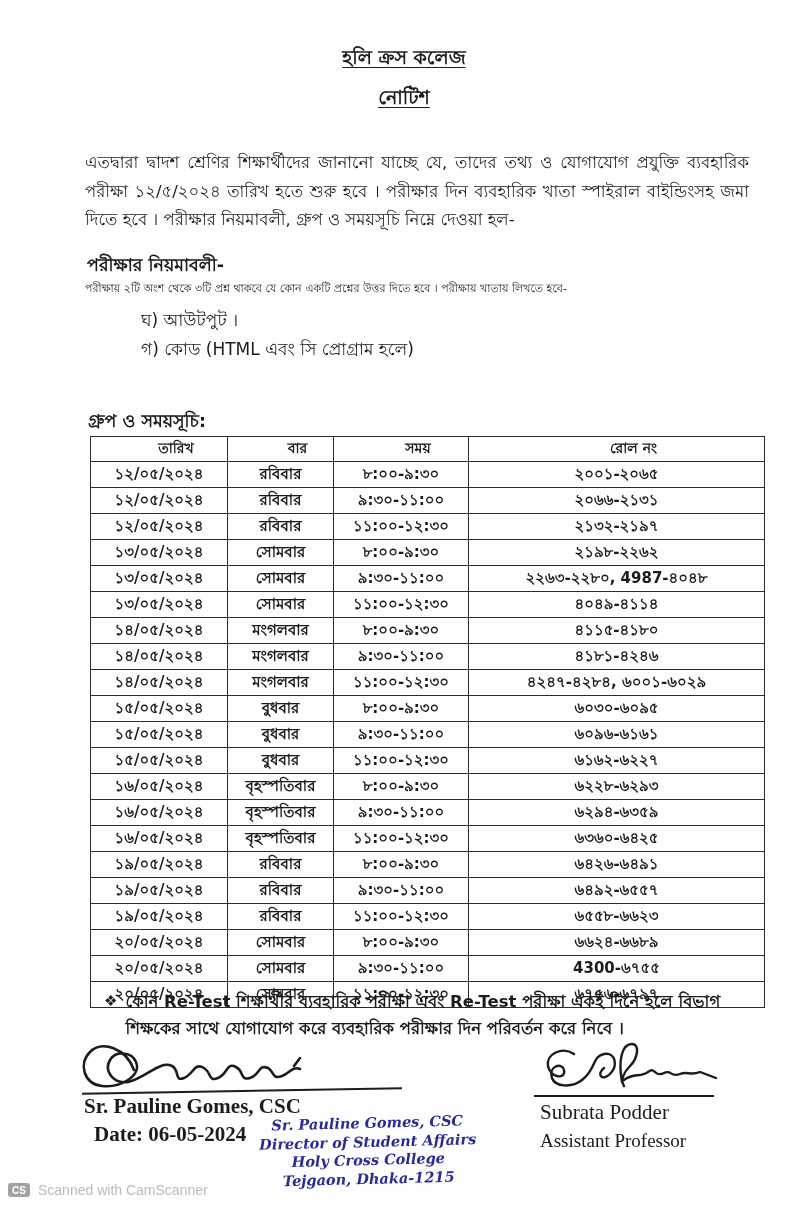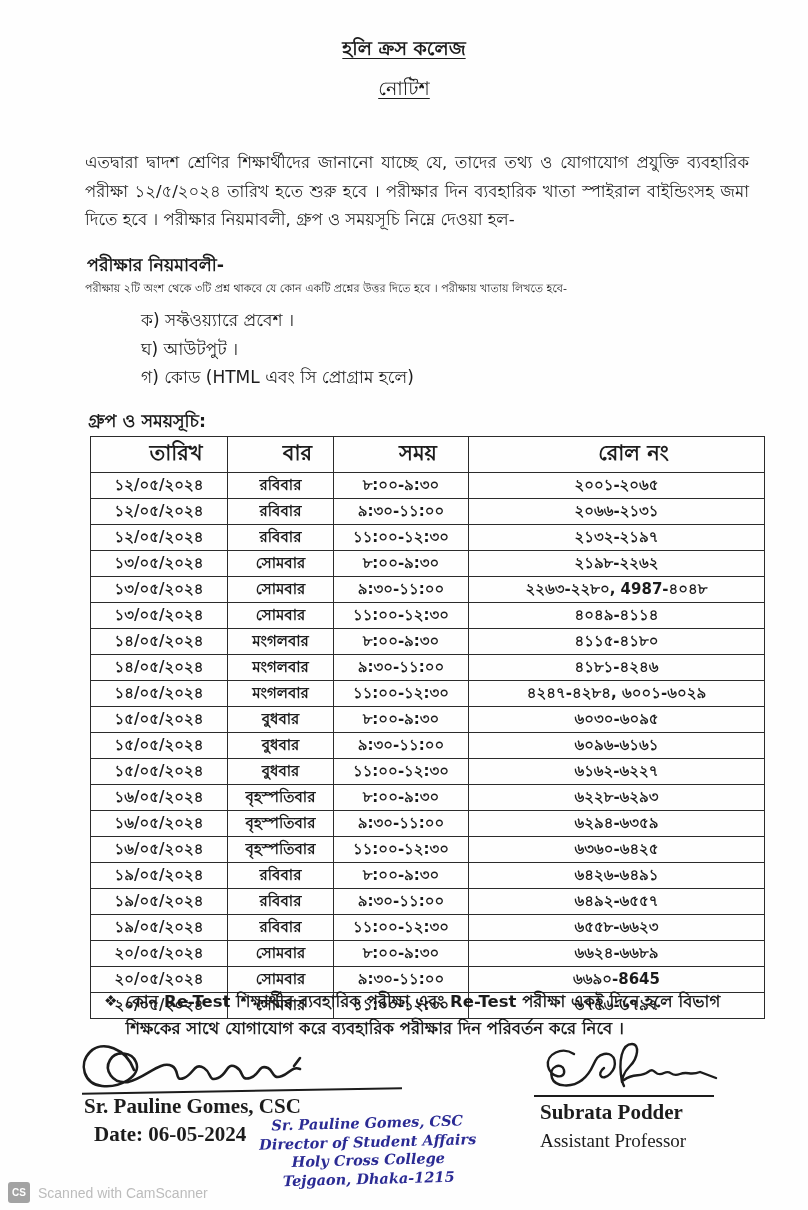--- a/index.html
+++ b/index.html
@@ -9,23 +9,23 @@
     background:#fefefe;
     font-family:"DejaVu Sans", sans-serif;
     color:#1c1c1c;
     overflow:hidden;
   }
   .abs { position:absolute; }
 
   
   .doc-header { top:34px; left:0; width:808px; text-align:center; }
   .doc-title { font-size:21px; font-weight:bold; letter-spacing:.2px; }
-  .doc-college { font-size:19px; font-weight:bold; 
+  .doc-college { font-size:19px; font-weight:bold; margin-top:9px;
     text-decoration:underline; text-underline-offset:3px; }
-  .doc-notice { font-size:19px; font-weight:normal; margin-top:8px;
+  .doc-notice { font-size:19px; font-weight:bold; margin-top:8px;
     text-decoration:underline; text-underline-offset:3px; }
 
   
   .intro { top:149px; left:85px; width:664px;
     font-size:16.5px; line-height:28.5px; text-align:justify; font-weight:500; }
 
   
   .rules-heading { top:252px; left:87px; font-size:17.5px; font-weight:bold; }
   .rules-desc { top:280px; left:85px; width:668px; font-size:11px; font-weight:500; }
   .rules-list { top:306px; left:141px; list-style:none; }
@@ -35,21 +35,21 @@
   .schedule-heading { top:408px; left:88px; font-size:17.5px; font-weight:bold; }
   .schedule-table { top:436px; left:90px; border-collapse:collapse; table-layout:fixed; }
   .schedule-table col.c-date { width:137px; }
   .schedule-table col.c-day  { width:106px; }
   .schedule-table col.c-time { width:135px; }
   .schedule-table col.c-roll { width:296px; }
   .schedule-table th, .schedule-table td {
     border:1.6px solid #2b2b2b; text-align:center; vertical-align:middle;
     font-size:15px; padding:0 2px; overflow:hidden; white-space:nowrap;
   }
-  .schedule-table th { height:14px; font-weight:bold; font-size:21px;padding-left:36px; }
+  .schedule-table th { height:14px; font-weight:bold; font-size:14px;padding-left:36px; }
   .schedule-table td { height:24.5px; font-weight:600; }
 
   
   .note { top:988px; left:104px; width:626px; display:flex; gap:8px; }
   .note-bullet { font-size:15px; font-weight:bold; line-height:27px; }
   .note-text { font-size:16.5px; font-weight:bold; line-height:27px; text-align:left; }
 
   
   .sig-left { top:1040px; left:62px; width:330px; }
   .sig-left .sig-svg { position:absolute; top:-4px; left:14px; }
@@ -63,46 +63,45 @@
   .stamp { top:1114px; left:258px; width:220px; text-align:center;
     transform:rotate(-1.5deg);
     font-family:"DejaVu Serif", serif; font-style:italic; font-weight:bold;
     font-size:14.5px; line-height:18.5px; }
 
   .sig-right { top:1040px; left:528px; width:230px; }
   .sig-right .sig-svg { position:absolute; top:-4px; left:10px; }
   .sig-right .sig-line { position:absolute; top:55px; left:6px; width:180px;
     border-top:2px solid #1c1c1c; }
   .sig-right .r-name { position:absolute; top:60px; left:12px;
-    font-family:"Liberation Serif", serif; font-size:21px; font-weight:700; white-space:nowrap; }
+    font-family:"Liberation Serif", serif; font-size:21px; font-weight:400; white-space:nowrap; }
   .sig-right .r-title { position:absolute; top:90px; left:12px;
     font-family:"Liberation Serif", serif; font-size:19px; font-weight:500; white-space:nowrap; }
 
   
   .watermark { top:1182px; left:8px; display:flex; align-items:center; gap:8px; }
-  .cs-badge { width:22px; height:21px; background:#a3a3a3; border-radius:3px;
+  .cs-badge { width:22px; height:14px; background:#a3a3a3; border-radius:3px;
     color:#ffffff; font-size:10px; font-weight:bold;
     display:flex; align-items:center; justify-content:center;
     font-family:"Liberation Sans", sans-serif; }
   .cs-text { color:#bcbcbc; font-size:14px; font-family:"Liberation Sans", sans-serif; }
 </style>
 </head>
 <body>
 
 <div class="abs doc-header">
   <div class="doc-college">হলি ক্রস কলেজ</div>
   <div class="doc-notice">নোটিশ</div>
 </div>
 
 <p class="abs intro">এতদ্বারা দ্বাদশ শ্রেণির শিক্ষার্থীদের জানানো যাচ্ছে যে, তাদের তথ্য ও যোগাযোগ প্রযুক্তি ব্যবহারিক পরীক্ষা ১২/৫/২০২৪ তারিখ হতে শুরু হবে । পরীক্ষার দিন ব্যবহারিক খাতা স্পাইরাল বাইন্ডিংসহ জমা দিতে হবে । পরীক্ষার নিয়মাবলী, গ্রুপ ও সময়সূচি নিম্নে দেওয়া হল-</p>
 
 <div class="abs rules-heading">পরীক্ষার নিয়মাবলী-</div>
 <div class="abs rules-desc">পরীক্ষায় ২টি অংশ থেকে ৩টি প্রশ্ন থাকবে যে কোন একটি প্রশ্নের উত্তর দিতে হবে । পরীক্ষায় খাতায় লিখতে হবে-</div>
 <ul class="abs rules-list">
-    <li><span>ক) সফ্টওয়্যারে প্রবেশ ।</span></li>
     <li><span>ঘ) আউটপুট ।</span></li>
     <li><span>গ) কোড (HTML এবং সি প্রোগ্রাম হলে)</span></li>
   </ul>
 
 <div class="abs schedule-heading">গ্রুপ ও সময়সূচি:</div>
 
 <table class="abs schedule-table">
   <colgroup>
     <col class="c-date">
       <col class="c-day">
@@ -229,21 +228,21 @@
       <tr>
       <td>২০/০৫/২০২৪</td>
       <td>সোমবার</td>
       <td>৮:০০-৯:৩০</td>
       <td>৬৬২৪-৬৬৮৯</td>
     </tr>
       <tr>
       <td>২০/০৫/২০২৪</td>
       <td>সোমবার</td>
       <td>৯:৩০-১১:০০</td>
-      <td>৬৬৯০-8645</td>
+      <td>4300-৬৭৫৫</td>
     </tr>
       <tr>
       <td>২০/০৫/২০২৪</td>
       <td>সোমবার</td>
       <td>১১:০০-১২:৩০</td>
       <td>৬৭৫৬-৬৭৯৭</td>
     </tr>
     </tbody>
 </table>
 

